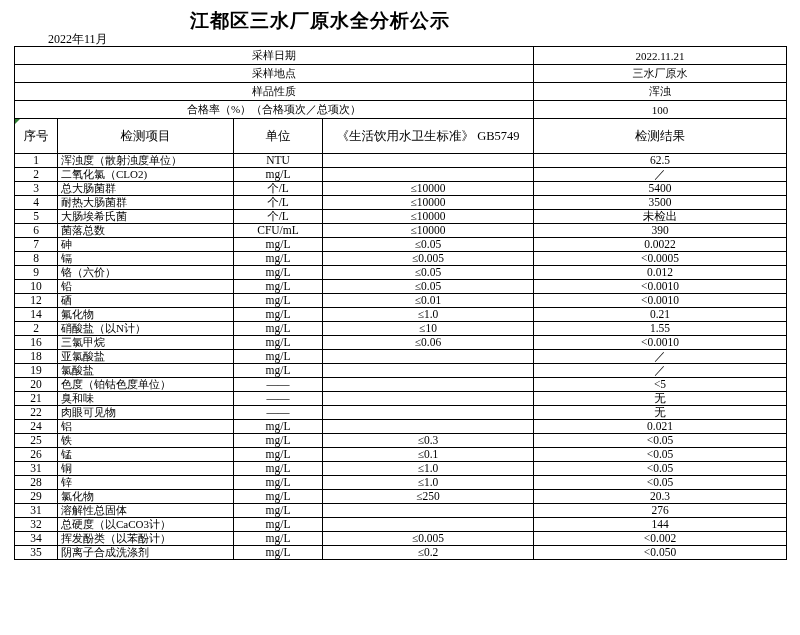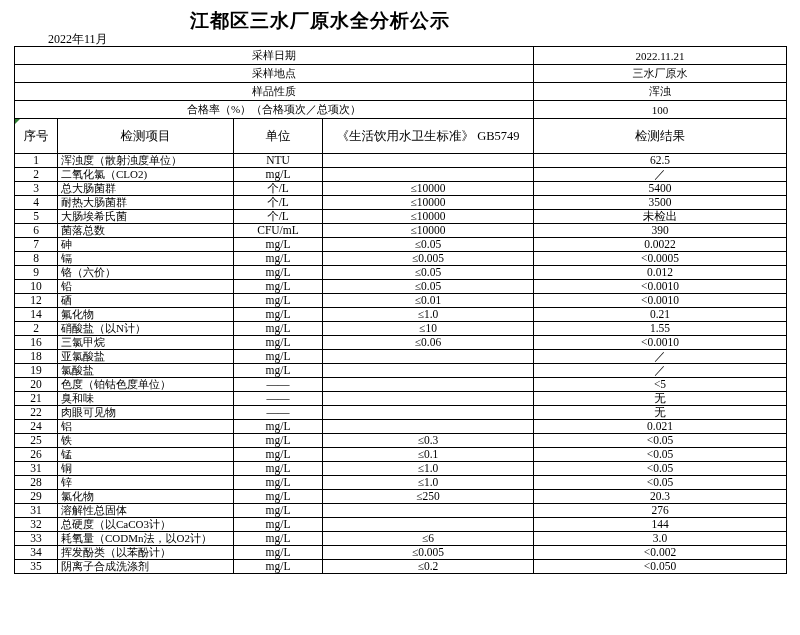--- a/index.html
+++ b/index.html
@@ -267,27 +267,20 @@
         <td class="col-result">276</td>
       </tr>
       <tr>
         <td class="col-no">32</td>
         <td class="col-item">总硬度（以CaCO3计）</td>
         <td class="col-unit">mg/L</td>
         <td class="col-standard"></td>
         <td class="col-result">144</td>
       </tr>
       <tr>
-        <td class="col-no">33</td>
-        <td class="col-item">耗氧量（CODMn法，以O2计）</td>
-        <td class="col-unit">mg/L</td>
-        <td class="col-standard">≤6</td>
-        <td class="col-result">3.0</td>
-      </tr>
-      <tr>
         <td class="col-no">34</td>
         <td class="col-item">挥发酚类（以苯酚计）</td>
         <td class="col-unit">mg/L</td>
         <td class="col-standard">≤0.005</td>
         <td class="col-result">&lt;0.002</td>
       </tr>
       <tr>
         <td class="col-no">35</td>
         <td class="col-item">阴离子合成洗涤剂</td>
         <td class="col-unit">mg/L</td>

